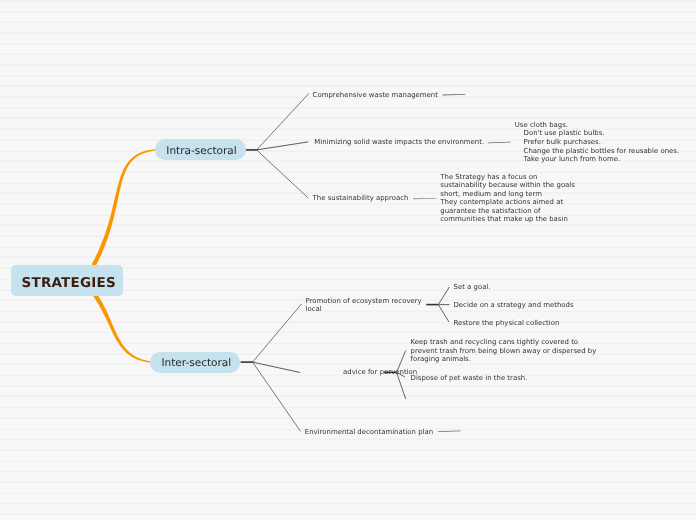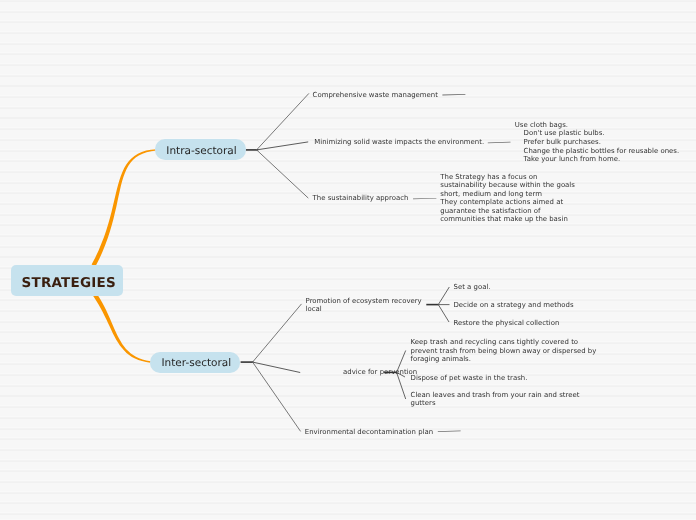--- a/index.html
+++ b/index.html
@@ -96,18 +96,16 @@
 local</div>
   <div class="txt" style="left:453.5px;top:283.1px;">Set a goal.</div>
   <div class="txt" style="left:453.5px;top:301.4px;">Decide on a strategy and methods</div>
   <div class="txt" style="left:453.5px;top:318.6px;">Restore the physical collection</div>
 
   <div class="topic" style="left:315px;top:369.3px;margin-left:28px;">advice for pervention</div>
   <div class="txt" style="left:410.6px;top:338.4px;line-height:8.4px;">Keep trash and recycling cans tightly covered to
 prevent trash from being blown away or dispersed by
 foraging animals.</div>
   <div class="txt" style="left:410.6px;top:374.3px;">Dispose of pet waste in the trash.</div>
-  <div class="txt" style="left:410.6px;top:391px;line-height:8.4px;">Clean leaves and trash from your rain and street
-gutters</div>
 
   <div class="topic" style="left:304.8px;top:429.1px;">Environmental decontamination plan</div>
 
 </div>
 
 </body></html>

